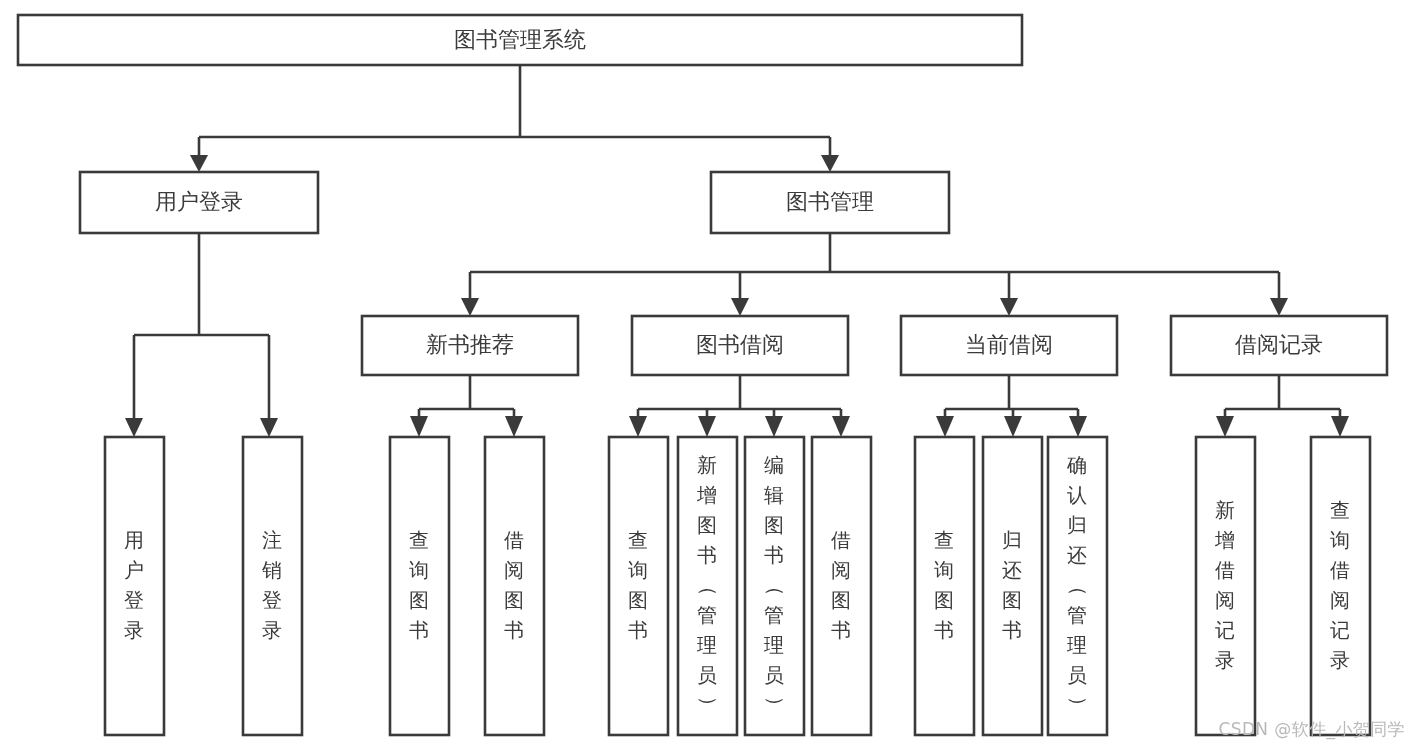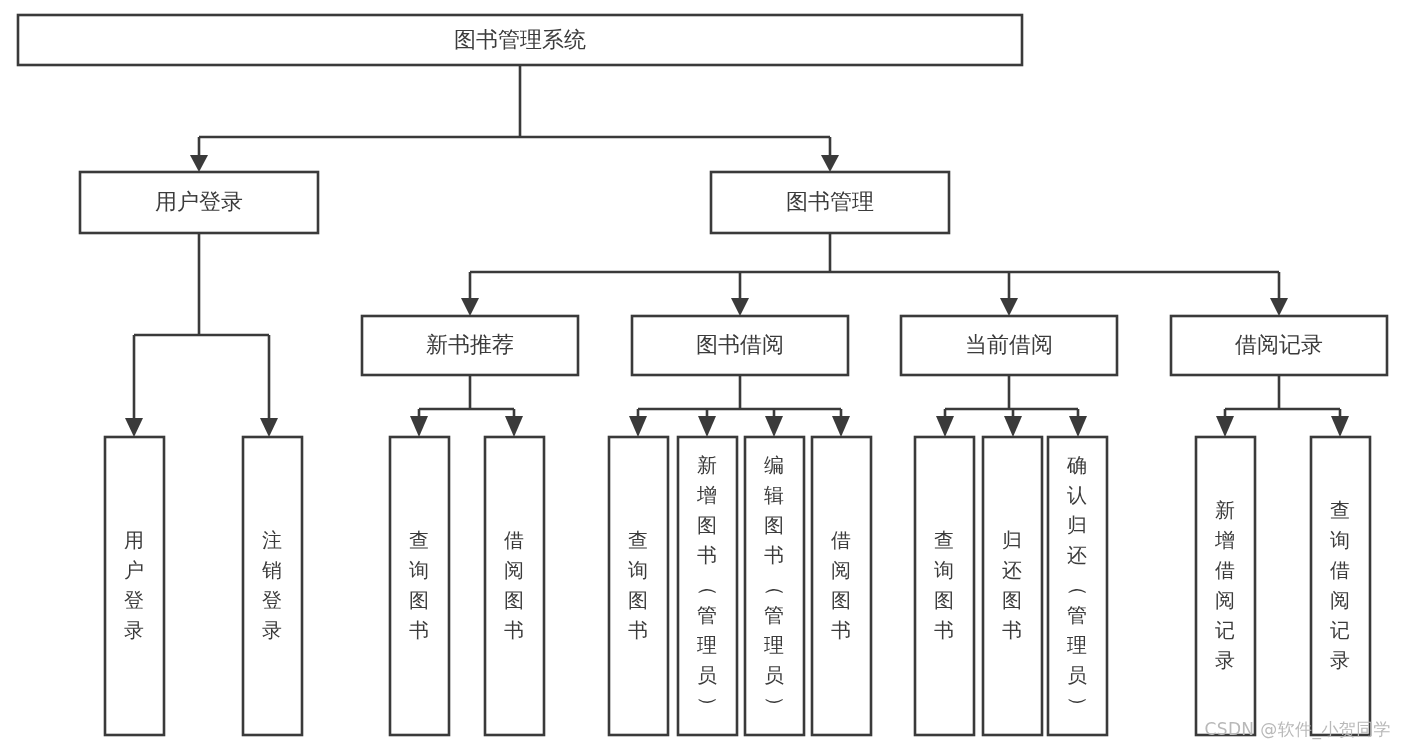--- a/index.html
+++ b/index.html
@@ -50,21 +50,21 @@
     dominant-baseline: middle;
   }
   .node-label-vertical {
     fill: #3b3b3b;
     font-family: "DejaVu Sans", "Liberation Sans", sans-serif;
     font-size: 20px;
     text-anchor: middle;
   }
   .watermark-text {
     position: absolute;
-    right: 24px;
+    right: 10px;
     bottom: 6px;
     font-family: "DejaVu Sans", "Liberation Sans", sans-serif;
     font-size: 17px;
     color: #b9b9b9;
     white-space: nowrap;
     letter-spacing: 0.4px;
     pointer-events: none;
   }
 </style>
 </head>

